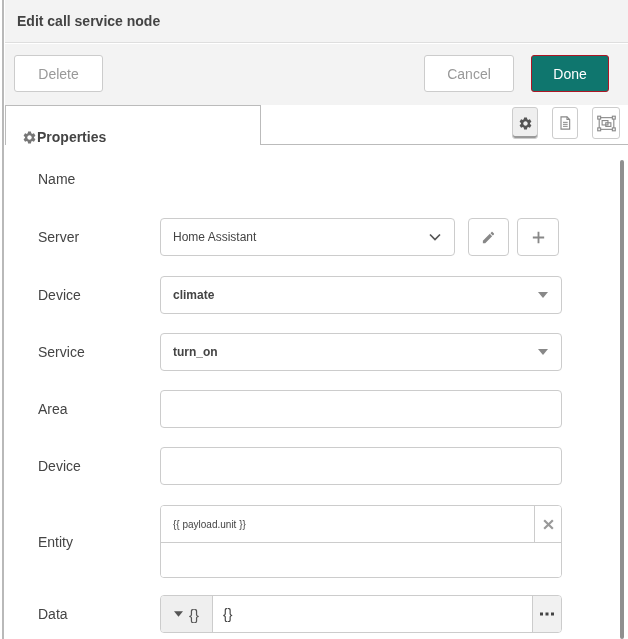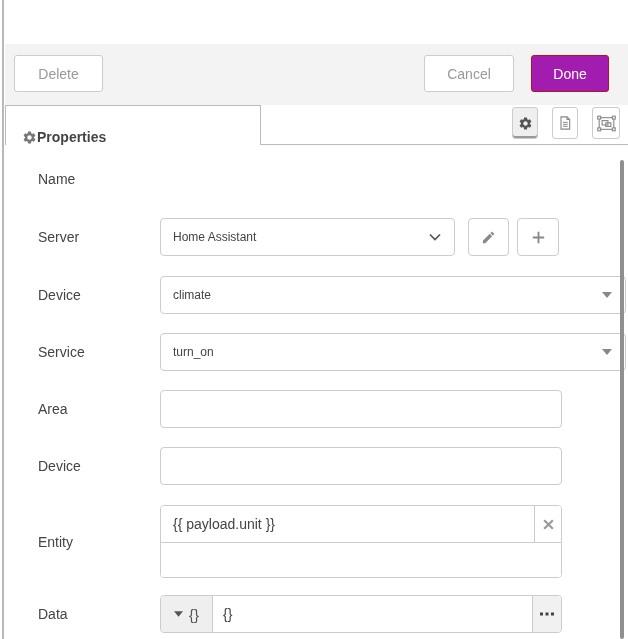--- a/index.html
+++ b/index.html
@@ -16,21 +16,21 @@
   .tray-header{position:absolute;top:0;left:0;right:0;height:43px;background:#f3f3f3;
     border-bottom:1px solid #dedede;display:flex;align-items:center;padding-left:12px;box-sizing:border-box;}
   .tray-title{font-size:14px;font-weight:bold;color:#444;}
 
   
   .tray-toolbar{position:absolute;top:44px;left:0;right:0;height:61px;background:#f3f3f3;}
   .btn{position:absolute;top:11px;height:37px;border-radius:3px;font-size:14px;
     font-family:inherit;cursor:pointer;box-sizing:border-box;padding:8px;}
   .btn-delete{left:9px;width:89px;background:#fff;border:1px solid #ccc;color:#999;}
   .btn-cancel{right:114px;width:90px;background:#fff;border:1px solid #ccc;color:#999;}
-  .btn-done{right:19px;width:78px;background:#a21caf;border:1px solid #AD1625;color:#fff;}
+  .btn-done{right:19px;width:78px;background:#0f766e;border:1px solid #AD1625;color:#fff;}
 
   
   .tabbar{position:absolute;top:105px;left:0;right:0;height:40px;background:#fff;
     border-bottom:1px solid #bbb;box-sizing:border-box;}
   .tab{position:absolute;left:0;top:0;width:256px;height:40px;background:#fff;
     border:1px solid #bbb;border-bottom:none;box-sizing:border-box;z-index:2;
     display:flex;align-items:flex-end;padding-left:16px;cursor:pointer;}
   .tab-label{font-size:14px;font-weight:bold;color:#444;}
   .icon-btn{position:absolute;top:2px;width:26px;height:32px;background:#fff;border:1px solid #ccc;
     border-radius:3px;color:#888;display:flex;align-items:center;justify-content:center;
@@ -51,32 +51,32 @@
   .r-device{top:302px;height:38px;}
   .r-entity{top:360px;height:73px;}
   .r-data{top:450px;height:38px;}
   .form-label{width:122px;flex-shrink:0;font-size:14px;color:#444;}
 
   .text-input{width:402px;height:38px;border:1px solid #ccc;border-radius:4px;background:#fff;
     box-sizing:border-box;font-family:inherit;font-size:14px;color:#444;padding:0 12px;outline:none;}
 
   .select{height:38px;border:1px solid #ccc;border-radius:4px;background:#fff;box-sizing:border-box;
     position:relative;display:flex;align-items:center;padding:0 12px;font-size:12px;color:#444;cursor:pointer;}
-  .select-wide{width:466px;}
+  .select-wide{width:402px;font-weight:bold;}
   .select-server{width:295px;}
   .select .dd{position:absolute;right:13px;display:flex;align-items:center;}
 
   .sq-btn{width:41px;height:38px;margin-left:13px;background:#fff;border:1px solid #ccc;border-radius:4px;
     box-sizing:border-box;display:flex;align-items:center;justify-content:center;color:#888;cursor:pointer;padding:0;}
   .sq-btn.plus{width:42px;margin-left:8px;}
 
   .entity-box{width:402px;height:73px;border:1px solid #ccc;border-radius:4px;background:#fff;
     box-sizing:border-box;display:flex;flex-direction:column;overflow:hidden;}
   .entity-row1{height:36px;display:flex;border-bottom:1px solid #ccc;flex-shrink:0;}
-  .entity-input{flex:1;min-width:0;border:none;outline:none;padding:0 12px;font-size:14px;color:#444;
+  .entity-input{flex:1;min-width:0;border:none;outline:none;padding:0 12px;font-size:10px;color:#444;
     font-family:inherit;background:#fff;}
   .entity-remove{width:27px;flex-shrink:0;border:none;border-left:1px solid #ccc;background:#fff;
     display:flex;align-items:center;justify-content:center;color:#999;cursor:pointer;padding:0;}
   .entity-row2{flex:1;display:flex;}
 
   .typed-input{width:402px;height:38px;border:1px solid #ccc;border-radius:4px;background:#fff;
     box-sizing:border-box;display:flex;overflow:hidden;}
   .ti-type{width:52px;flex-shrink:0;background:#efefef;border:none;border-right:1px solid #ccc;
     display:flex;align-items:center;justify-content:center;gap:6px;color:#555;cursor:pointer;padding:0;}
   .ti-braces{font-size:15px;color:#555;font-family:inherit;}
@@ -88,20 +88,23 @@
   .scrollbar-thumb{position:absolute;left:620px;top:160px;width:4px;height:479px;background:#8f8f8f;border-radius:2px;}
   svg{display:block;}
 </style>
 </head>
 <body>
 
 <div class="page">
   <div class="tray-edge"></div>
   <div class="tray">
 
+    <div class="tray-header">
+      <span class="tray-title">Edit call service node</span>
+    </div>
 
     <div class="tray-toolbar">
       <button class="btn btn-delete">Delete</button>
       <button class="btn btn-cancel">Cancel</button>
       <button class="btn btn-done">Done</button>
     </div>
 
     <div class="tabbar">
       <div class="tab">
         <span>

